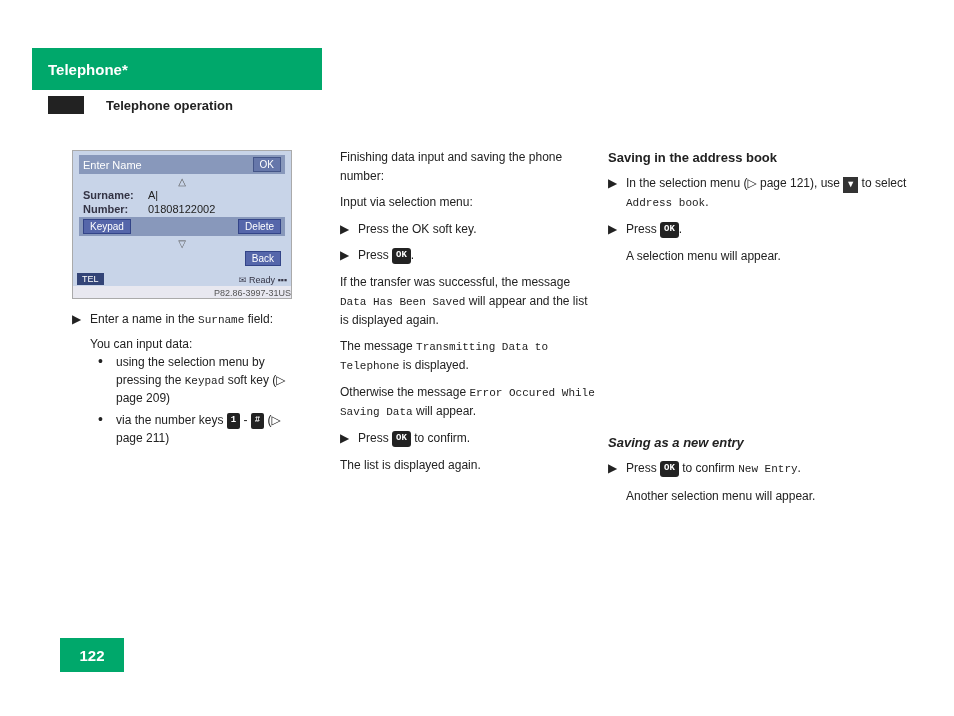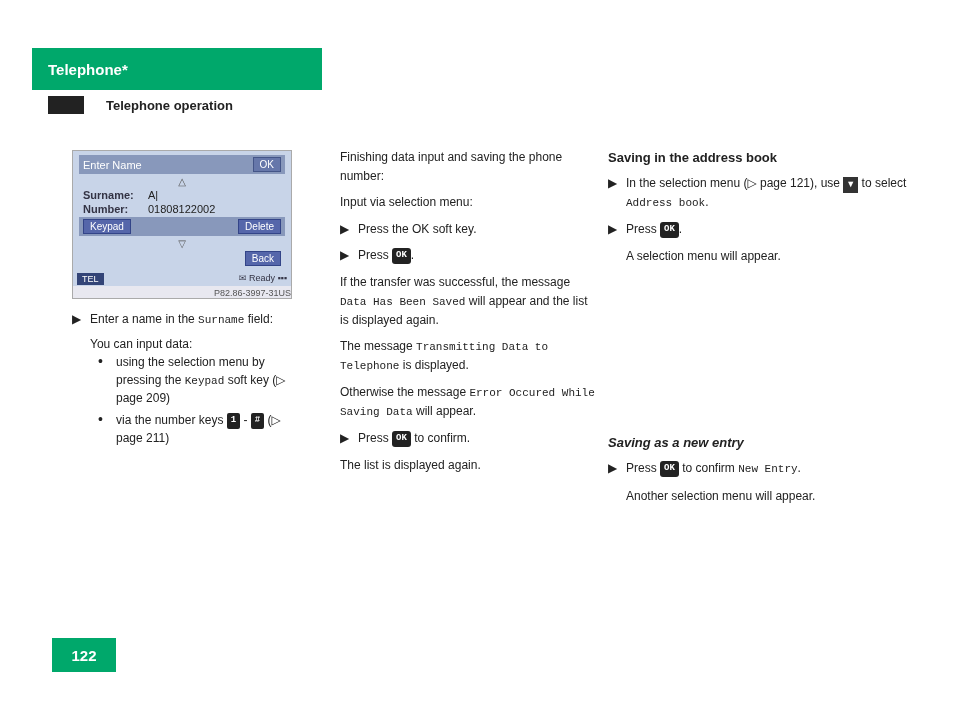--- a/index.html
+++ b/index.html
@@ -122,21 +122,21 @@
       background: #5566aa;
       color: #fff;
       padding: 1px 6px;
       border: 1px solid #334488;
       font-size: 10px;
     }
     .phone-status-bar {
       background: #c8d4e8;
       display: flex;
       justify-content: space-between;
-      align-items: flex-start;
+      align-items: flex-end;
       padding: 1px 4px;
       font-size: 9px;
       color: #334;
     }
     .phone-status-bar .tel-label {
       background: #334477;
       color: #fff;
       padding: 1px 5px;
       font-size: 9px;
     }
@@ -228,21 +228,21 @@
       margin-bottom: 6px;
     }
     .para {
       margin-bottom: 8px;
     }
 
     
     .page-number {
       position: absolute;
       bottom: 44px;
-      left: 52px;
+      left: 60px;
       background: #00a86b;
       color: #fff;
       font-weight: bold;
       font-size: 15px;
       width: 64px;
       height: 34px;
       display: flex;
       align-items: center;
       justify-content: center;
     }

